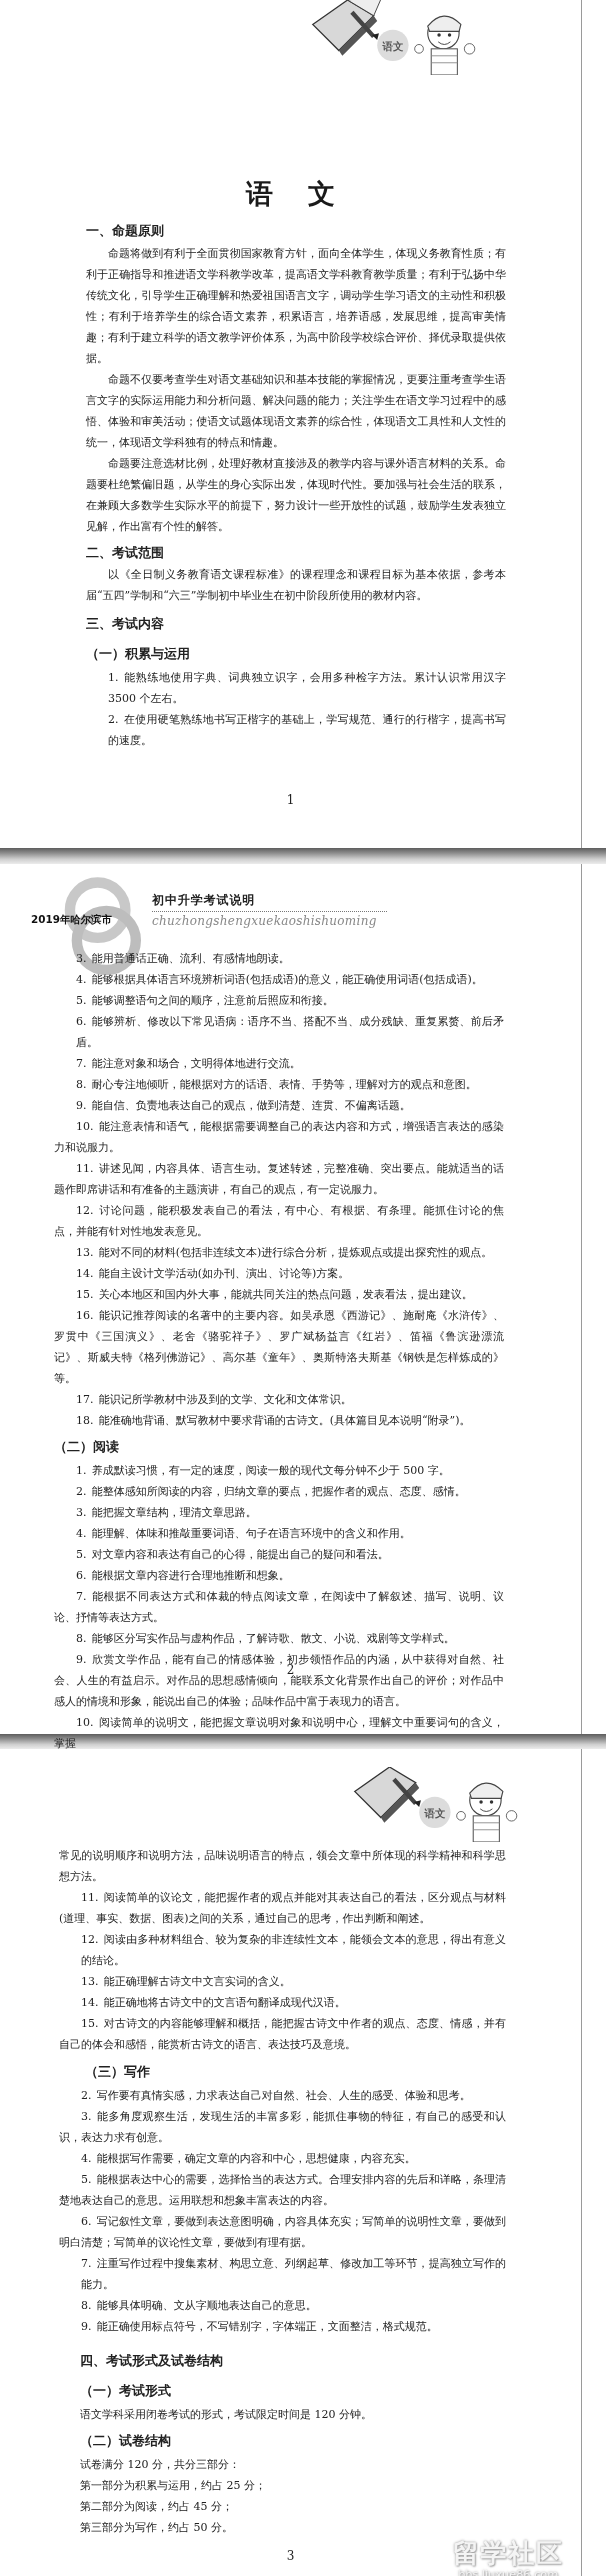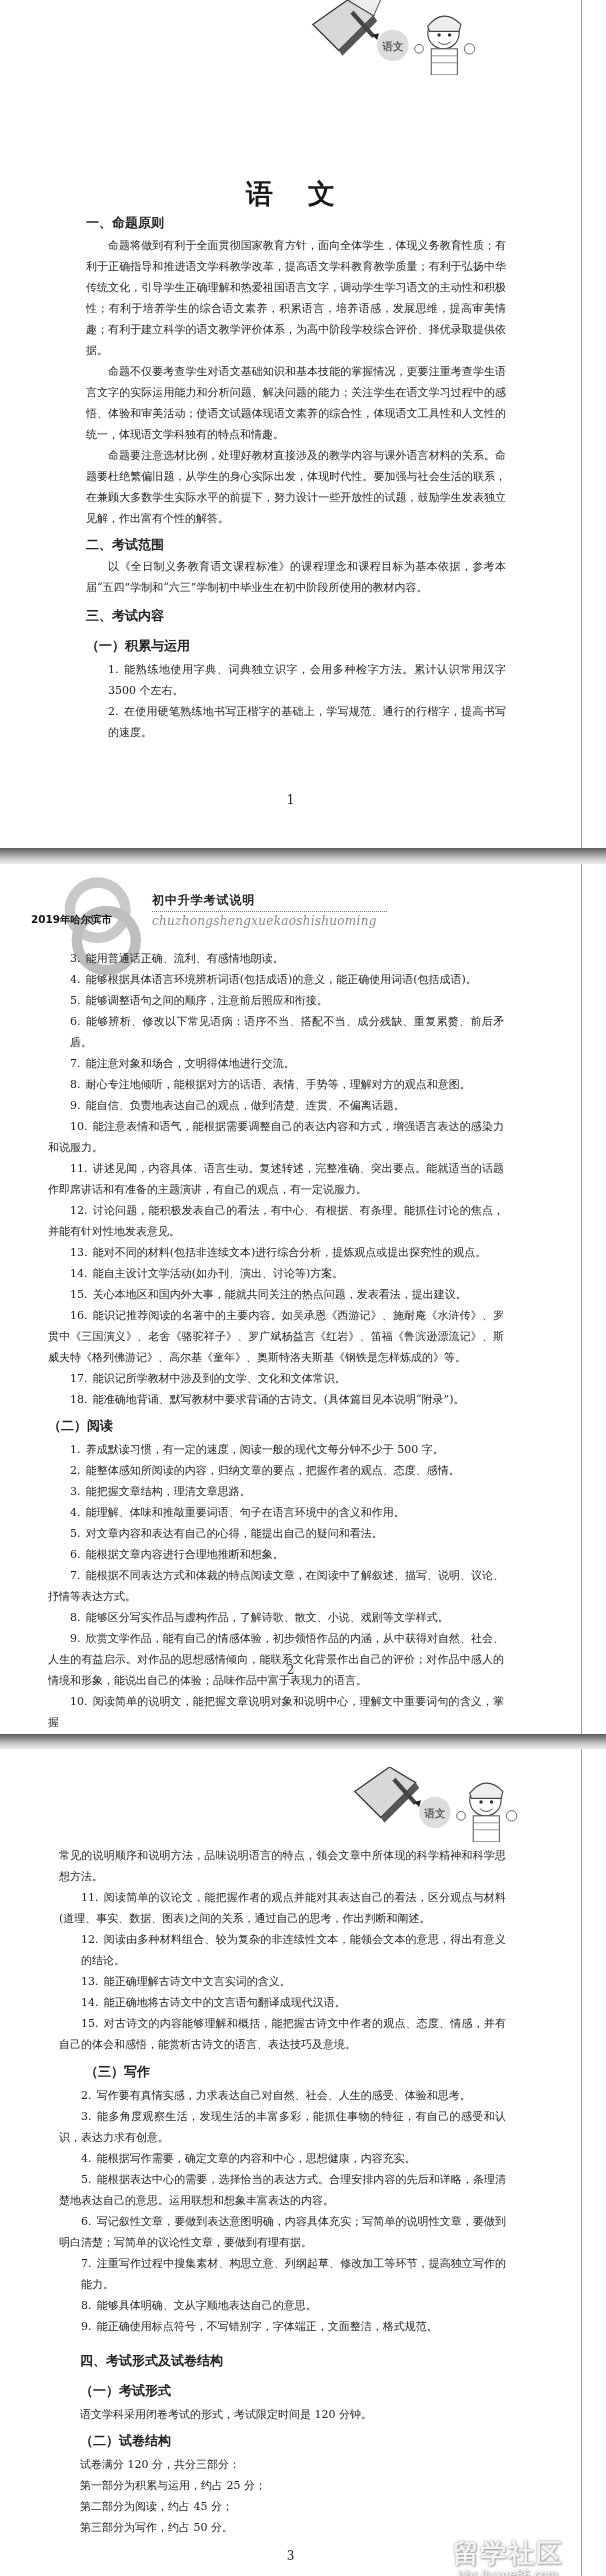--- a/index.html
+++ b/index.html
@@ -162,21 +162,21 @@
       <rect x="146" y="56" width="30" height="30" fill="#fff" stroke="#555" stroke-width="1.2"></rect>
       <line x1="146" y1="64" x2="176" y2="64" stroke="#888"></line>
         <line x1="146" y1="72" x2="176" y2="72" stroke="#888"></line>
       <circle cx="132" cy="56" r="5" fill="#fff" stroke="#555"></circle>
       <circle cx="190" cy="56" r="6" fill="#fff" stroke="#555"></circle>
     </svg>
   </div>
 
   <div class="title">语文</div>
 
-  <div class="content" style="top:212px;">
+  <div class="content" style="top:220px;">
     <h2 class="h1">一、命题原则</h2>
     <p class="indent">命题将做到有利于全面贯彻国家教育方针，面向全体学生，体现义务教育性质；有利于正确指导和推进语文学科教学改革，提高语文学科教育教学质量；有利于弘扬中华传统文化，引导学生正确理解和热爱祖国语言文字，调动学生学习语文的主动性和积极性；有利于培养学生的综合语文素养，积累语言，培养语感，发展思维，提高审美情趣；有利于建立科学的语文教学评价体系，为高中阶段学校综合评价、择优录取提供依据。</p>
     <p class="indent">命题不仅要考查学生对语文基础知识和基本技能的掌握情况，更要注重考查学生语言文字的实际运用能力和分析问题、解决问题的能力；关注学生在语文学习过程中的感悟、体验和审美活动；使语文试题体现语文素养的综合性，体现语文工具性和人文性的统一，体现语文学科独有的特点和情趣。</p>
     <p class="indent">命题要注意选材比例，处理好教材直接涉及的教学内容与课外语言材料的关系。命题要杜绝繁偏旧题，从学生的身心实际出发，体现时代性。要加强与社会生活的联系，在兼顾大多数学生实际水平的前提下，努力设计一些开放性的试题，鼓励学生发表独立见解，作出富有个性的解答。</p>
     <h2 class="h1" style="margin-top:5.2px;">二、考试范围</h2>
     <p class="indent">以《全日制义务教育语文课程标准》的课程理念和课程目标为基本依据，参考本届“五四”学制和“六三”学制初中毕业生在初中阶段所使用的教材内容。</p>
     <h2 class="h1" style="margin-top:7px;">三、考试内容</h2>
     <h3 class="h2" style="margin-top:5.2px;">（一）积累与运用</h3>
     <p class="item"><span class="num">1.</span><span>能熟练地使用字典、词典独立识字，会用多种检字方法。累计认识常用汉字 3500 个左右。</span></p>
     <p class="item"><span class="num">2.</span><span>在使用硬笔熟练地书写正楷字的基础上，学写规范、通行的行楷字，提高书写的速度。</span></p>
@@ -192,21 +192,21 @@
     <svg class="rings" viewBox="0 0 120 130">
       <circle cx="55" cy="45" r="32" fill="none" stroke="#c8c8c8" stroke-width="12"></circle>
       <circle cx="65" cy="80" r="34" fill="none" stroke="#bdbdbd" stroke-width="12"></circle>
     </svg>
     <div class="p2-title">初中升学考试说明</div>
     <div class="p2-dots"></div>
     <div class="p2-year">2019年哈尔滨市</div>
     <div class="p2-pinyin">chuzhongshengxuekaoshishuoming</div>
   </div>
 
-  <div class="content" style="top:84px; left:48px; right:77px;">
+  <div class="content" style="top:84px; left:54px; right:77px;">
     <p class="item"><span class="num">3.</span><span>能用普通话正确、流利、有感情地朗读。</span></p>
     <p class="item"><span class="num">4.</span><span>能够根据具体语言环境辨析词语(包括成语)的意义，能正确使用词语(包括成语)。</span></p>
     <p class="item"><span class="num">5.</span><span>能够调整语句之间的顺序，注意前后照应和衔接。</span></p>
     <p class="item"><span class="num">6.</span><span>能够辨析、修改以下常见语病：语序不当、搭配不当、成分残缺、重复累赘、前后矛盾。</span></p>
     <p class="item"><span class="num">7.</span><span>能注意对象和场合，文明得体地进行交流。</span></p>
     <p class="item"><span class="num">8.</span><span>耐心专注地倾听，能根据对方的话语、表情、手势等，理解对方的观点和意图。</span></p>
     <p class="item"><span class="num">9.</span><span>能自信、负责地表达自己的观点，做到清楚、连贯、不偏离话题。</span></p>
     <p class="item-wrap"><span class="num">10.</span><span>能注意表情和语气，能根据需要调整自己的表达内容和方式，增强语言表达的感染力和说服力。</span></p>
     <p class="item-wrap"><span class="num">11.</span><span>讲述见闻，内容具体、语言生动。复述转述，完整准确、突出要点。能就适当的话题作即席讲话和有准备的主题演讲，有自己的观点，有一定说服力。</span></p>
     <p class="item-wrap"><span class="num">12.</span><span>讨论问题，能积极发表自己的看法，有中心、有根据、有条理。能抓住讨论的焦点，并能有针对性地发表意见。</span></p>

